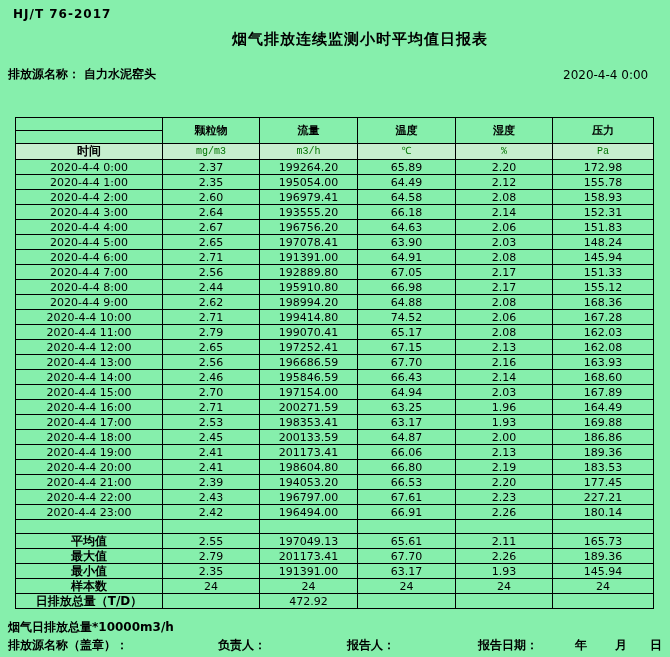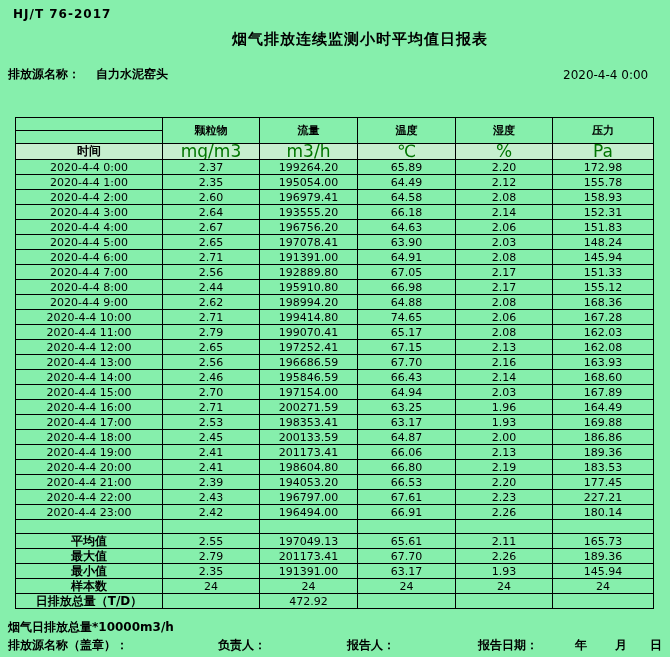--- a/index.html
+++ b/index.html
@@ -3,31 +3,31 @@
 <meta charset="utf-8">
 <style>
   html,body { margin:0; padding:0; background:#fff; }
   .page {
     position:relative; width:670px; height:657px; background:#86efac;
     font-family:"DejaVu Sans","Liberation Sans",sans-serif; color:#000; overflow:hidden;
   }
   .std { position:absolute; left:13px; top:7px; font-size:12px; font-weight:bold; letter-spacing:1px; }
   .title { position:absolute; top:30px; left:25px; width:670px; text-align:center; font-size:15px; font-weight:bold; letter-spacing:1px; }
   .src-row { position:absolute; top:66px; left:8px; font-size:12px; font-weight:bold; }
-  .src-name { margin-left:16px; }
+  .src-name { margin-left:4px; }
   .datetime { position:absolute; top:68px; left:563px; font-size:12px; font-weight:normal; }
 
   table.report { position:absolute; top:117px; left:15px; border-collapse:collapse; table-layout:fixed; }
   table.report td { border:1px solid #000; text-align:center; padding:0; margin:0;
                     font-size:11px; line-height:13px; white-space:nowrap; overflow:hidden; }
   tr.h1 td, tr.h2 td { height:12px; }
   td.pol { font-size:12px; font-weight:bold; }
   tr.unit-row td { height:15px; background:#c6efce; }
   tr.unit-row td.time-h { font-size:12px; font-weight:bold; color:#000; }
-  tr.unit-row td.unit { color:#007500; font-size:17px; }
+  tr.unit-row td.unit { color:#007500; font-size:10px;font-family:Liberation Mono, monospace; }
   tbody.data td { height:14px; }
   tr.spacer td { height:13px; }
   tbody.summary td { height:14px; }
   tbody.summary td.sum-label { font-size:12px; font-weight:bold; }
 
   .note { position:absolute; top:619px; left:8px; font-size:12px; font-weight:bold;text-align:right; }
   .sign { position:absolute; top:637px; font-size:12px; font-weight:bold; white-space:nowrap; }
   .sign.unit  { left:8px; }
   .sign.resp  { left:218px; }
   .sign.rep   { left:347px; }
@@ -157,21 +157,21 @@
           <td>2.62</td>
           <td>198994.20</td>
           <td>64.88</td>
           <td>2.08</td>
           <td>168.36</td>
         </tr>
         <tr>
           <td>2020-4-4 10:00</td>
           <td>2.71</td>
           <td>199414.80</td>
-          <td>74.65</td>
+          <td>74.52</td>
           <td>2.06</td>
           <td>167.28</td>
         </tr>
         <tr>
           <td>2020-4-4 11:00</td>
           <td>2.79</td>
           <td>199070.41</td>
           <td>65.17</td>
           <td>2.08</td>
           <td>162.03</td>

